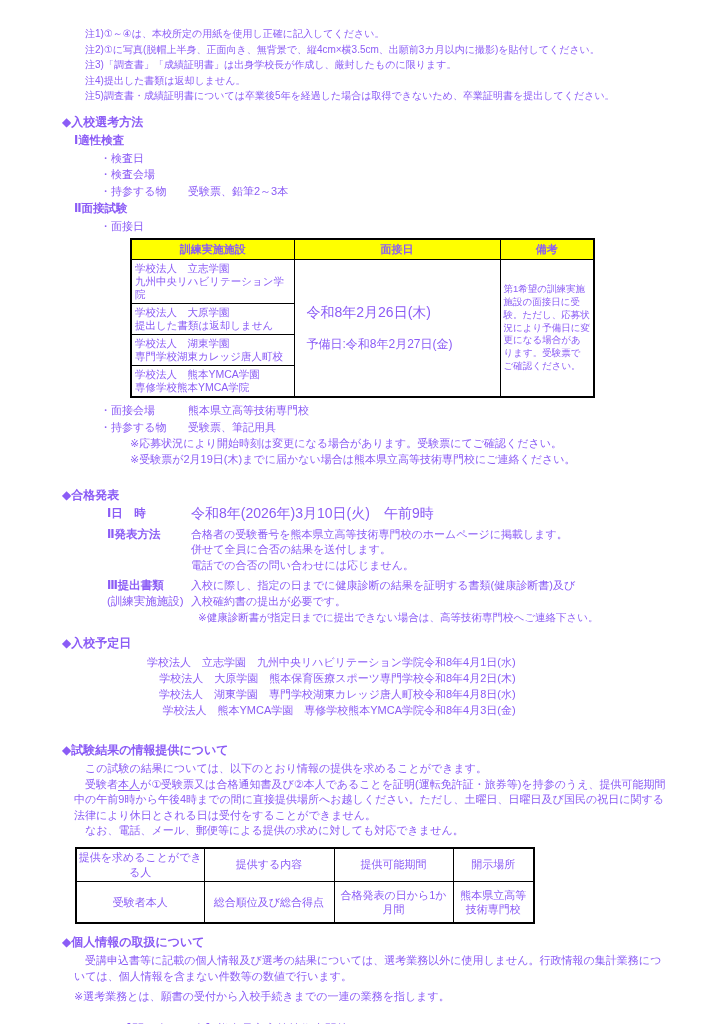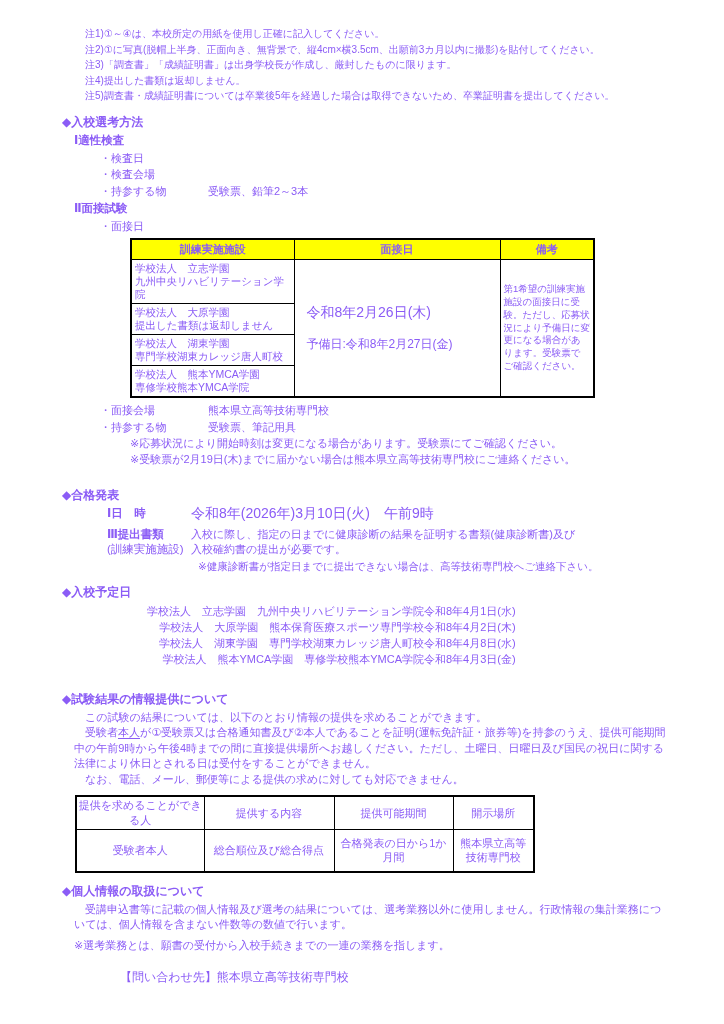--- a/index.html
+++ b/index.html
@@ -4,21 +4,21 @@
 <style>
   html,body { margin:0; padding:0; background:#ffffff; }
   .page {
     position:relative; width:724px; height:1024px; background:#ffffff;
     color:#8b5cf6; font-family:"Liberation Sans","DejaVu Sans",sans-serif;
     overflow:hidden; box-sizing:border-box; padding-top:26px;
   }
   .notes { margin-left:85px; font-size:10px; line-height:15.5px; }
   .sec-heading { margin:10px 0 2px 62px; font-size:12px; font-weight:bold; }
   .subtitle { margin:2px 0 2px 74px; font-size:11.5px; font-weight:bold; }
-  .row { display:flex; margin-left:100px; font-size:11px; line-height:16.5px;gap:20px; }
+  .row { display:flex; margin-left:100px; font-size:11px; line-height:16.5px; }
   .rl-sm { flex:0 0 48px; }
   .rl { flex:0 0 88px; }
   .u { text-decoration:underline; text-underline-offset:2px; }
   .exam-date-val { font-size:12px; }
 
   
   .t1 { border-collapse:collapse; border:2px solid #000; margin:3px 0 4px 130px; table-layout:fixed; }
   .t1 th, .t1 td { border:1px solid #000; box-sizing:border-box; }
   .t1 th { background:#ffff00; font-size:11px; font-weight:bold; height:21px; text-align:center; }
   .c-fac { width:163px; } .c-date { width:206px; } .c-rem { width:94px; }
@@ -139,20 +139,28 @@
     <span class="rl">・持参する物</span>
     <span>受験票、筆記用具</span>
   </div>
   <div class="tnote">※応募状況により開始時刻は変更になる場合があります。受験票にてご確認ください。</div>
   <div class="tnote">※受験票が2月19日(木)までに届かない場合は熊本県立高等技術専門校にご連絡ください。</div>
 
   <div class="sec-heading" style="margin-top:20px;">◆合格発表</div>
   <div class="ann-row">
     <span class="ann-lbl">Ⅰ日　時</span>
     <span class="ann-big">令和8年(2026年)3月10日(火)　午前9時</span>
+  </div>
+  <div class="ann-row">
+    <span class="ann-lbl">Ⅱ発表方法</span>
+    <span>
+      <div>合格者の受験番号を熊本県立高等技術専門校のホームページに掲載します。</div>
+      <div>併せて全員に合否の結果を送付します。</div>
+      <div>電話での合否の問い合わせには応じません。</div>
+    </span>
   </div>
   <div class="ann-row" style="margin-bottom:1px;">
     <span class="ann-lbl">
       <div>Ⅲ提出書類</div>
       <div style="font-weight:normal;">(訓練実施施設)</div>
     </span>
     <span>
       <div>入校に際し、指定の日までに健康診断の結果を証明する書類(健康診断書)及び</div>
       <div>入校確約書の提出が必要です。</div>
     </span>

